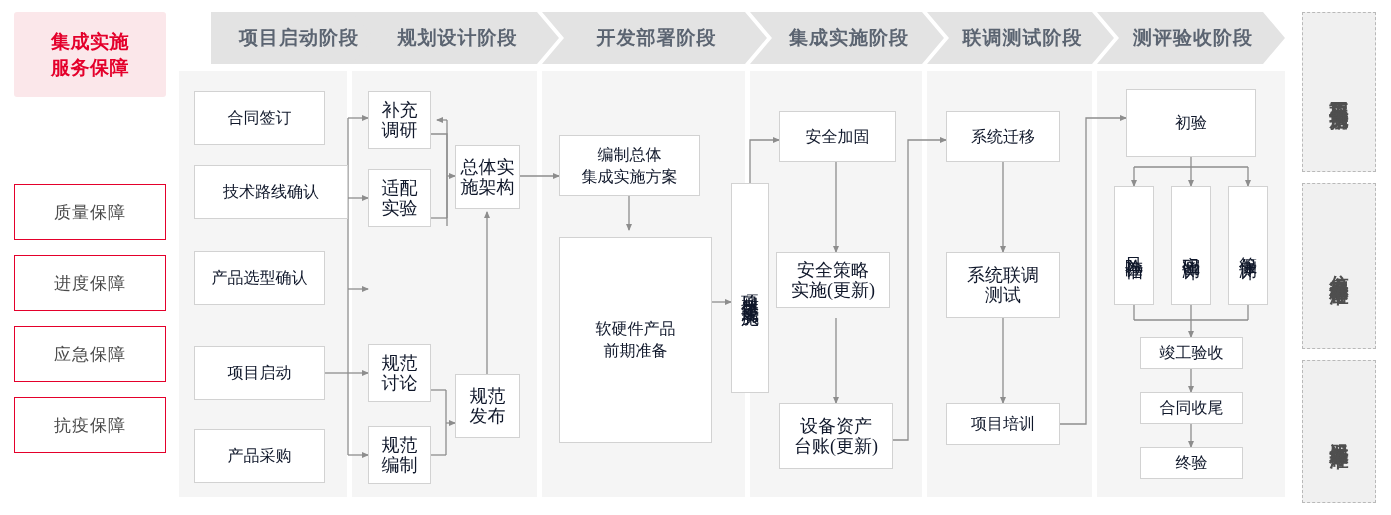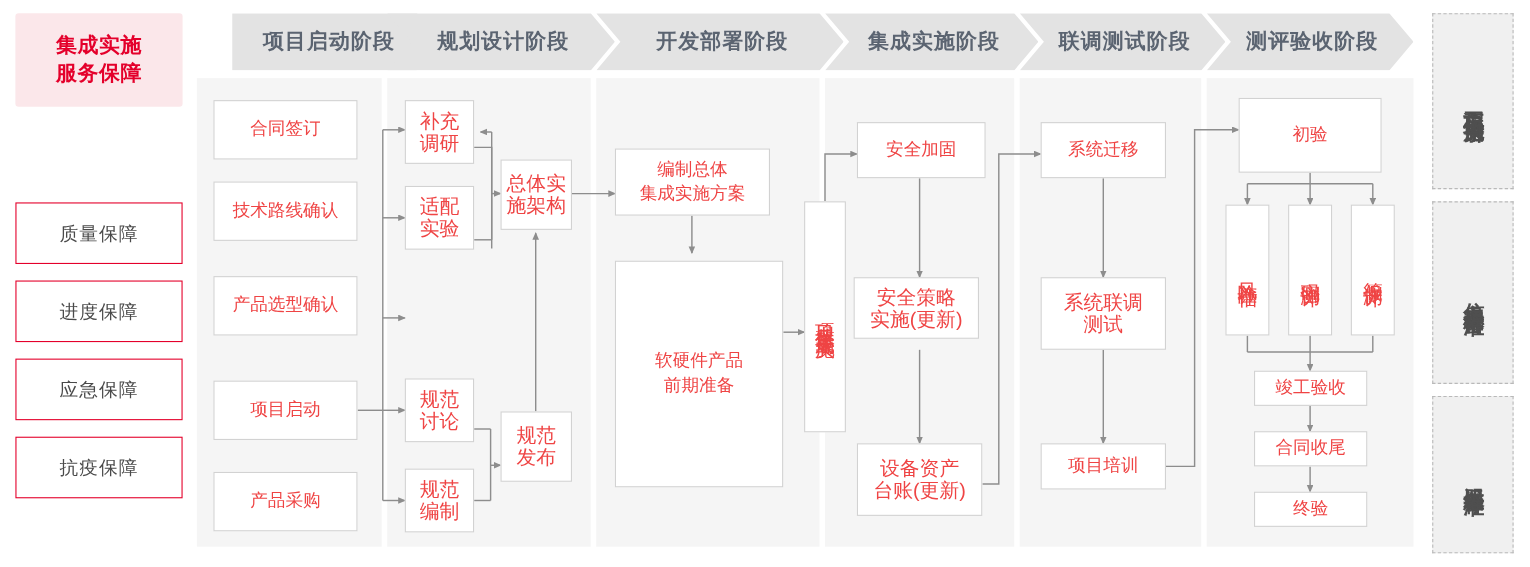--- a/index.html
+++ b/index.html
@@ -73,24 +73,25 @@
 
   
   .node {
     position: absolute;
     background: #ffffff;
     border: 1px solid #d2d2d2;
     display: flex;
     align-items: center;
     justify-content: center;
     text-align: center;
-    color: #ef4444;
+    color: #0f172a;
     font-size: 16px;
     line-height: 22px;
     z-index: 4;
+    font-family: Liberation Serif, serif;
   }
   .node.sm { font-size: 18px; line-height: 20px; }
   .node.vert {
     writing-mode: vertical-rl;
     text-orientation: upright;
     letter-spacing: 2px;
     line-height: 1;
   }
 
   
@@ -209,21 +210,21 @@
       <path d="M1248,305 L1248,320"></path>
       <path d="M1134,320 L1248,320"></path>
       <path d="M1191,305 L1191,337" marker-end="url(#ah)"></path>
 
       <path d="M1191,369 L1191,392" marker-end="url(#ah)"></path>
       <path d="M1191,424 L1191,447" marker-end="url(#ah)"></path>
     </g>
   </svg>
 
   <div class="node" style="left:194px; top:91px;  width:131px; height:54px;">合同签订</div>
-  <div class="node" style="left:194px; top:165px; width:131px; height:54px;">技术路线确认</div>
+  <div class="node" style="left:194px; top:165px; width:154px; height:54px;">技术路线确认</div>
   <div class="node" style="left:194px; top:251px; width:131px; height:54px;">产品选型确认</div>
   <div class="node" style="left:194px; top:346px; width:131px; height:54px;">项目启动</div>
   <div class="node" style="left:194px; top:429px; width:131px; height:54px;">产品采购</div>
 
   <div class="node sm" style="left:368px; top:91px;  width:63px; height:58px;">
     <div>
       <div>补充</div>
       <div>调研</div>
     </div>
   </div>

